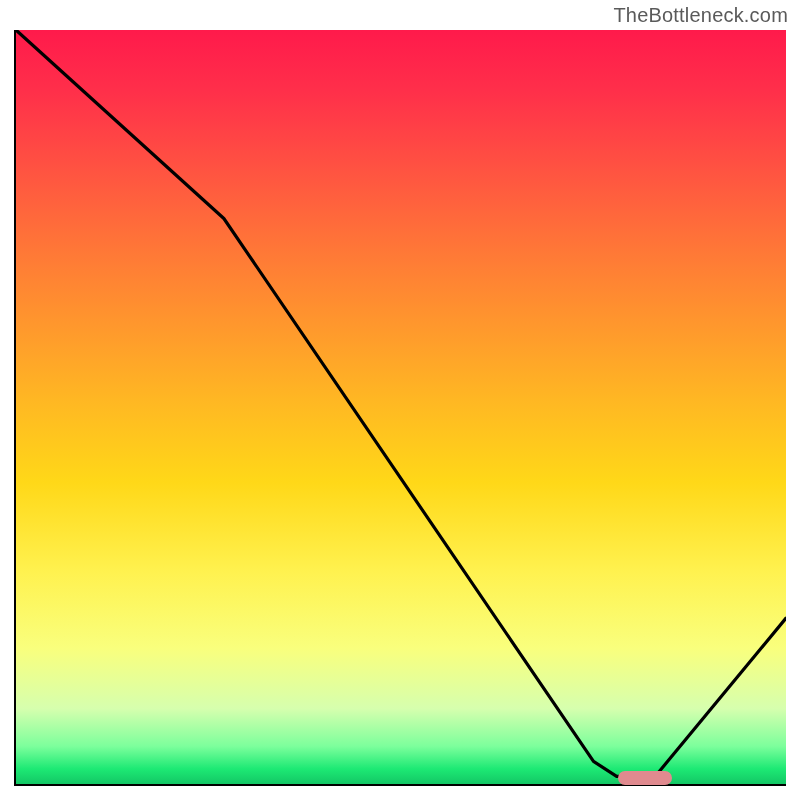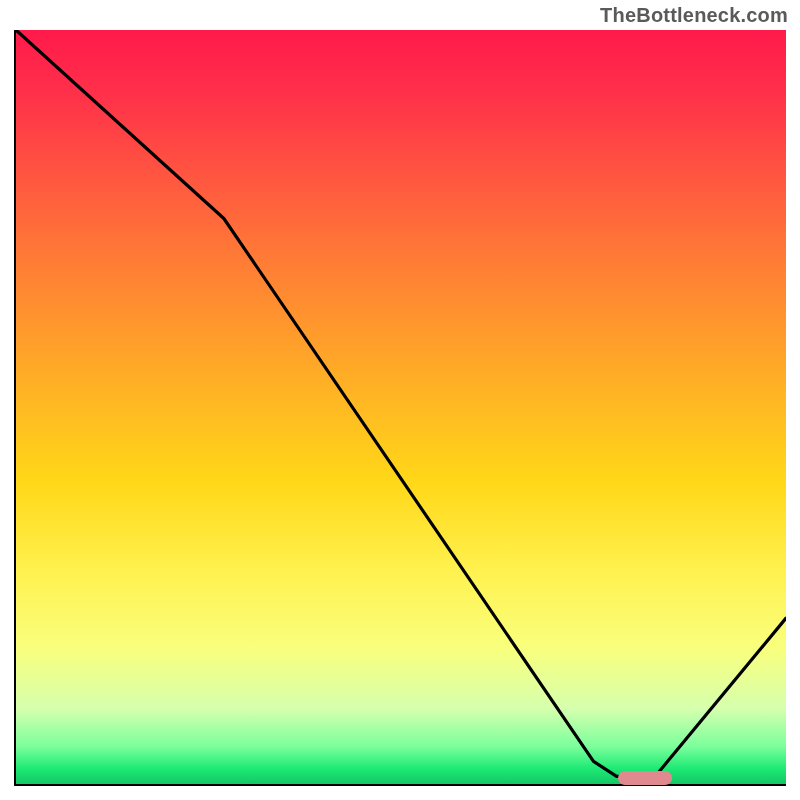--- a/index.html
+++ b/index.html
@@ -14,21 +14,21 @@
   .chart-wrap {
     position: relative;
     width: 800px;
     height: 800px;
   }
   .watermark {
     position: absolute;
     top: 4px;
     right: 12px;
     font-size: 20px;
-    font-weight: 700;
+    font-weight: 400;
     color: #5a5a5a;
     letter-spacing: 0.2px;
   }
   .plot {
     position: absolute;
     left: 14px;
     top: 30px;
     width: 772px;
     height: 756px;
     border: 2px solid #000;

